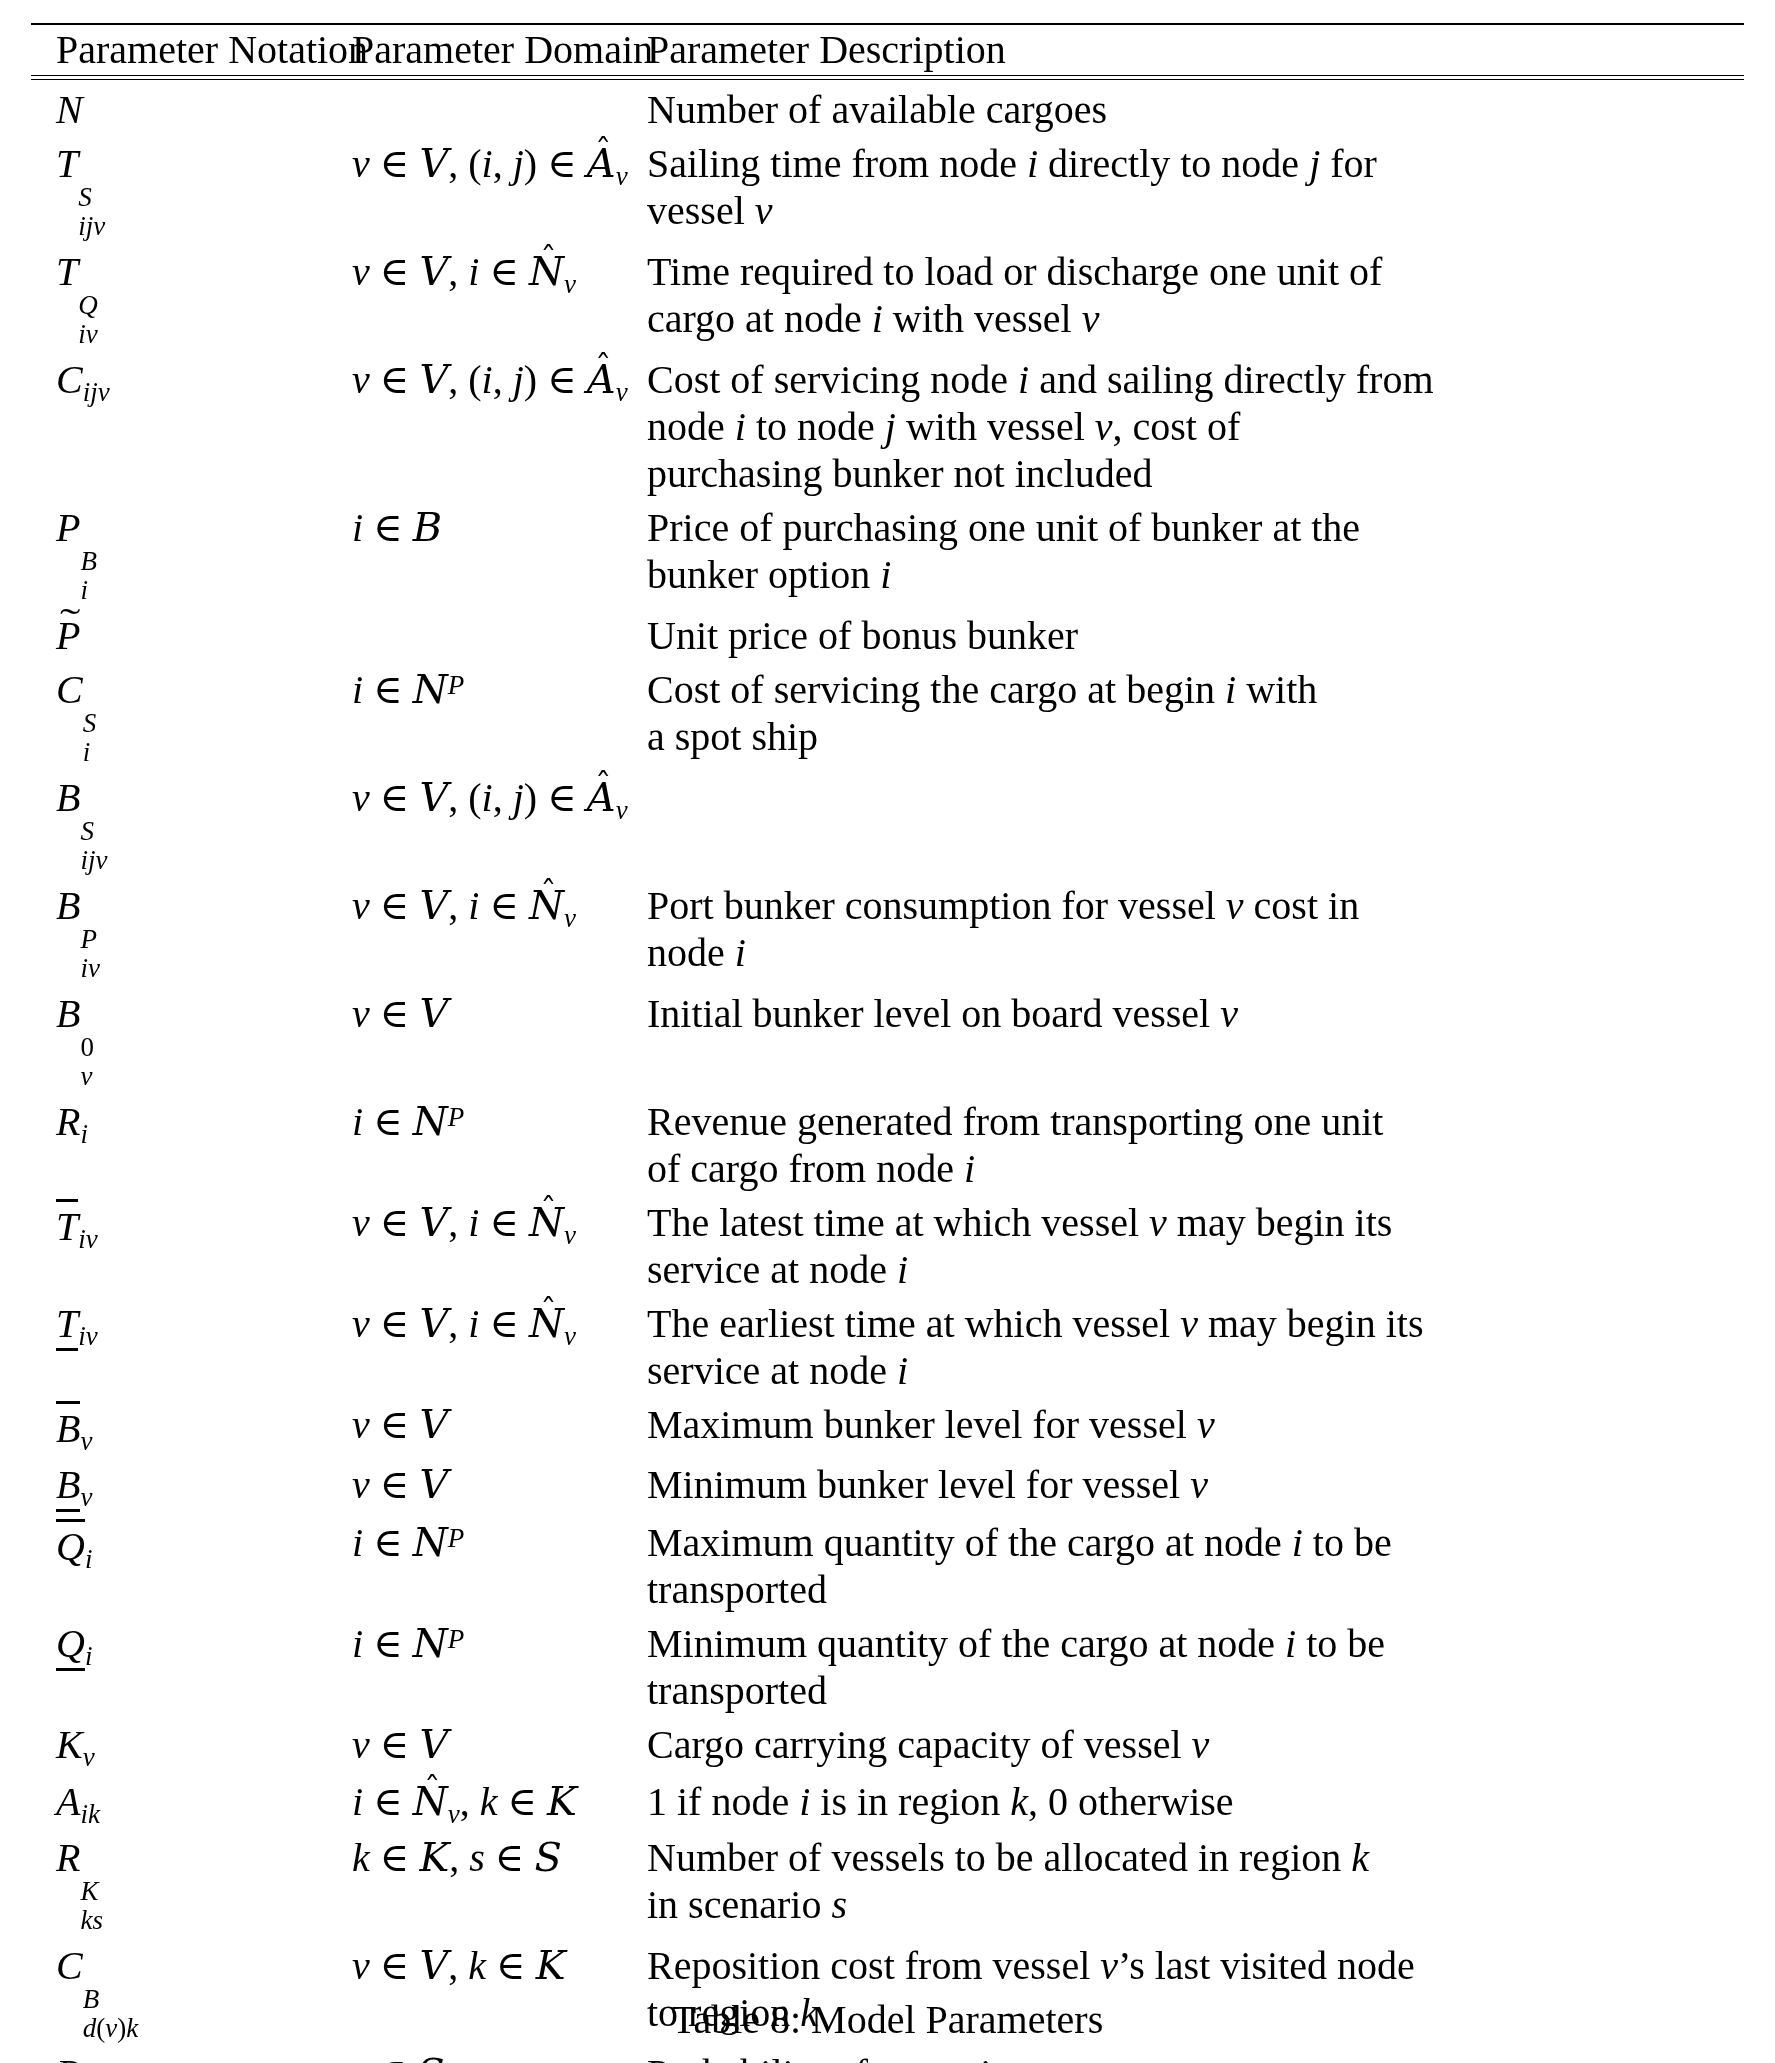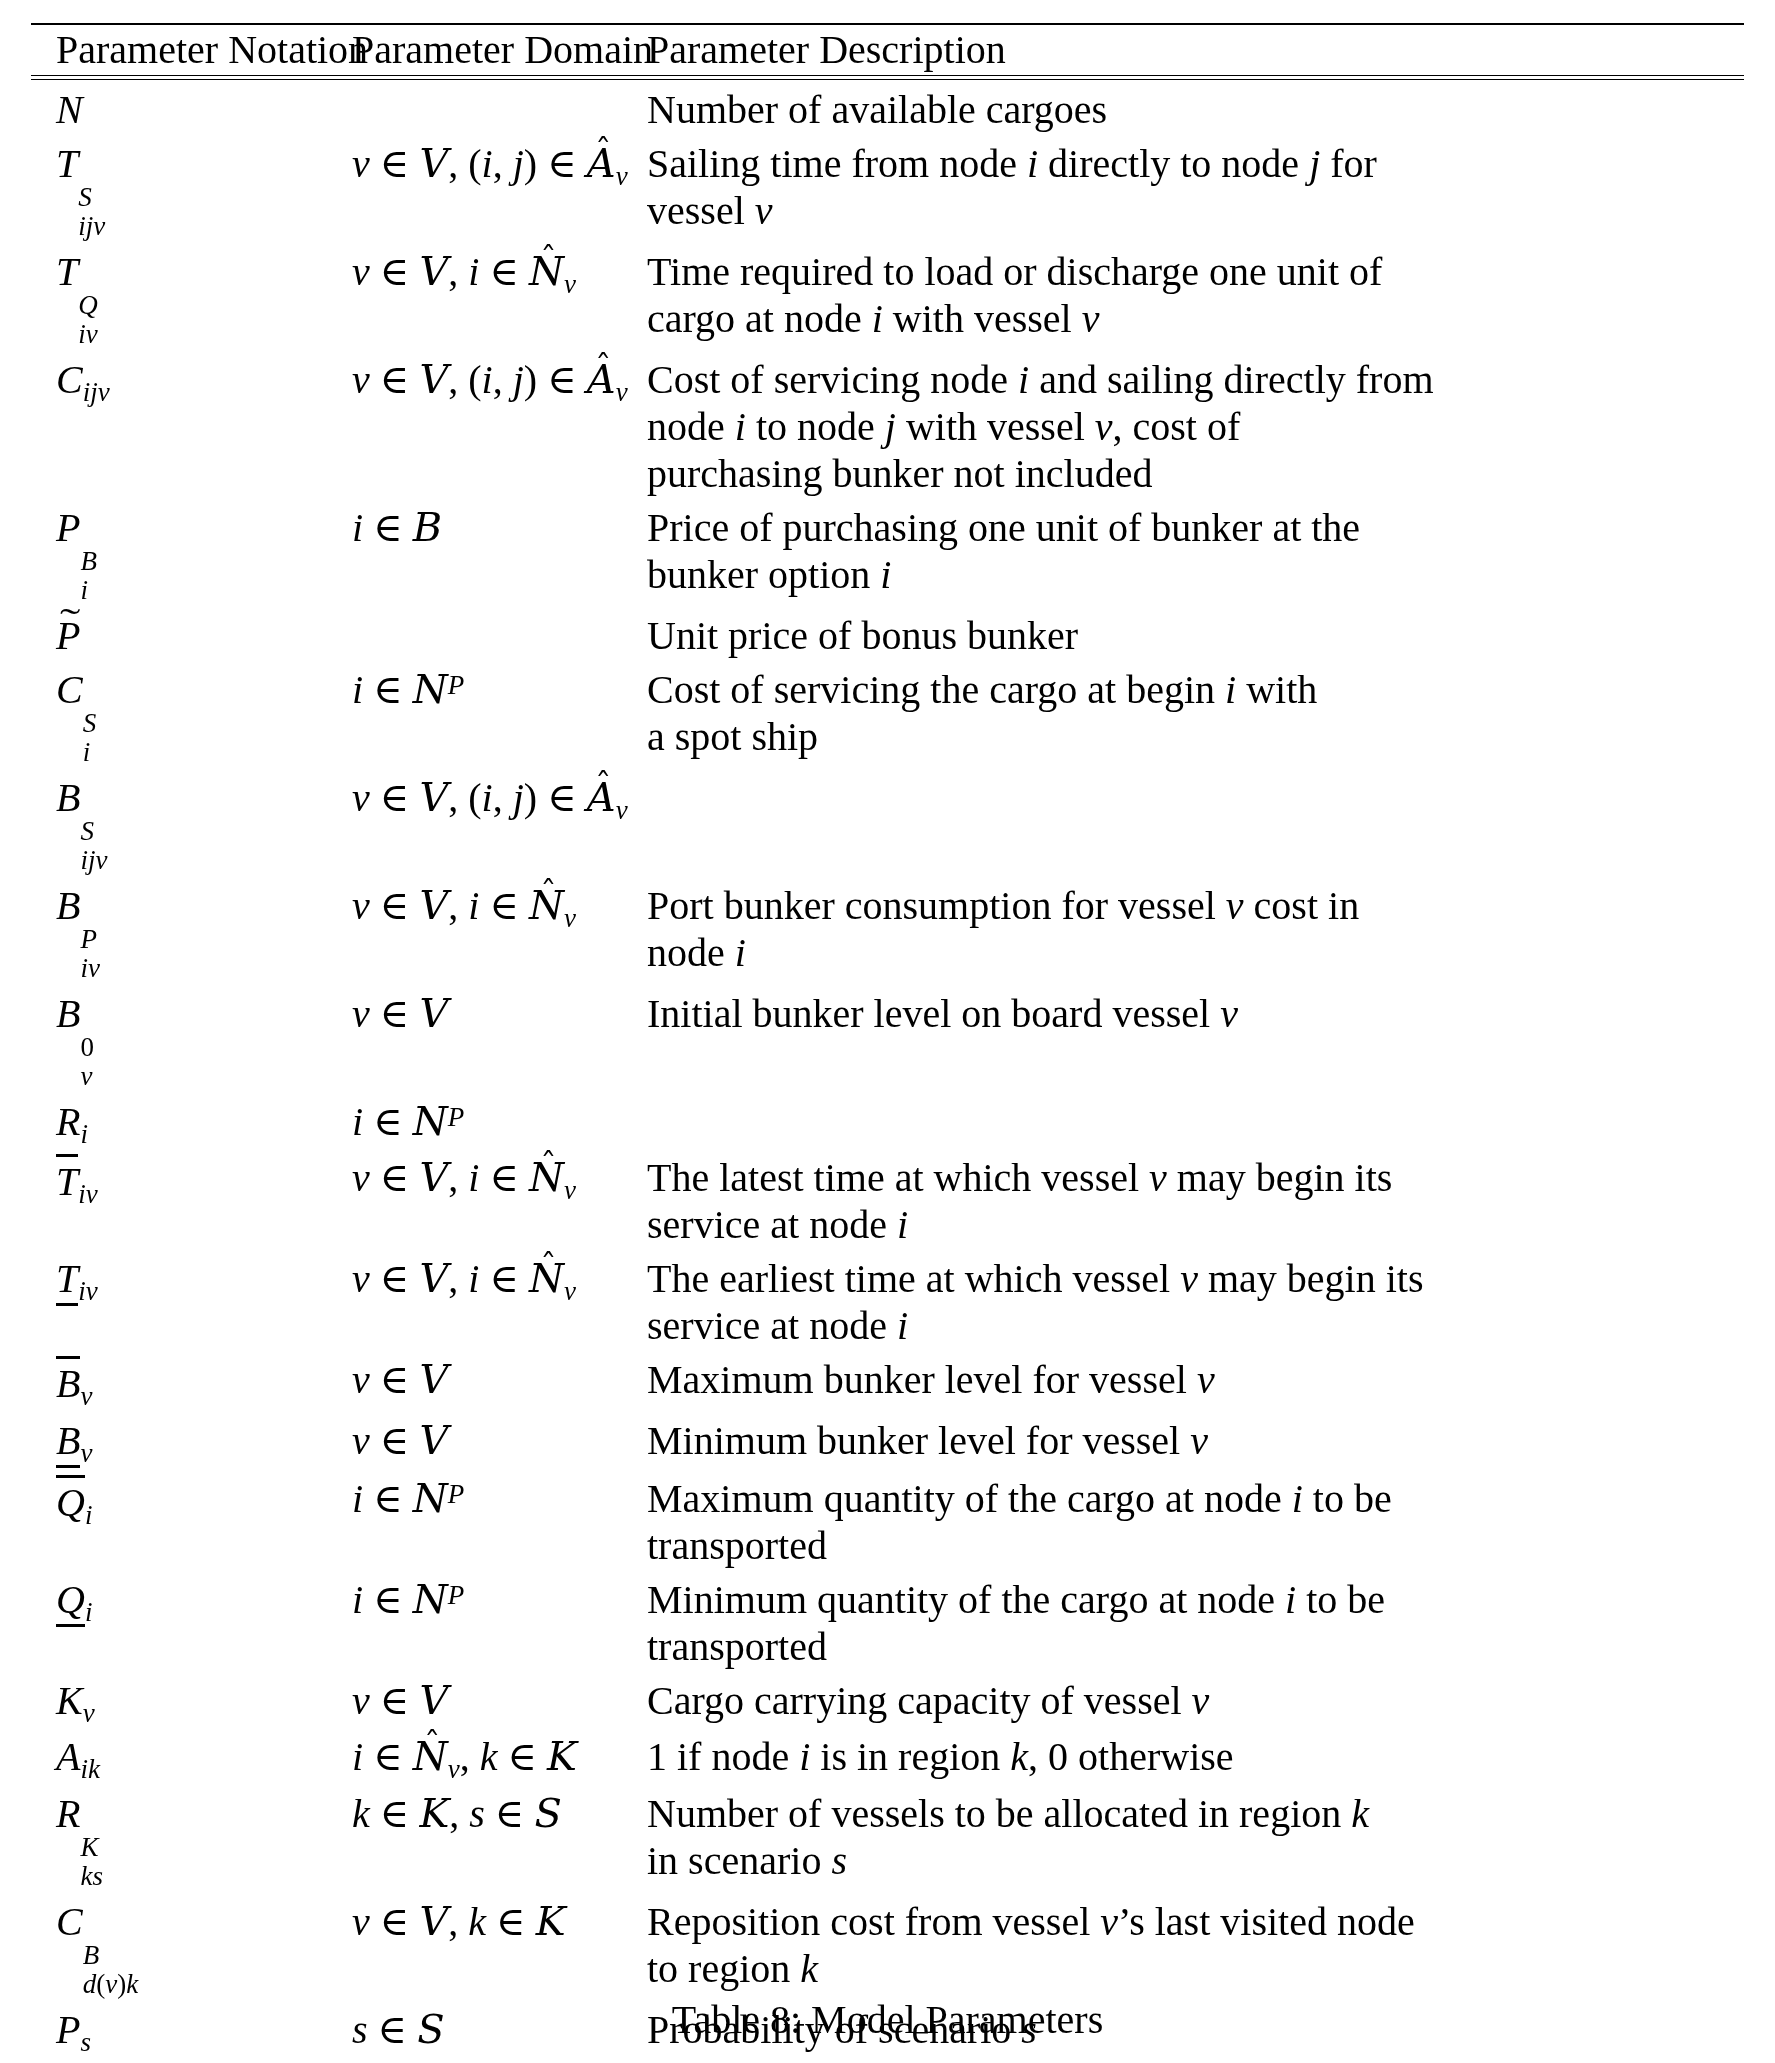--- a/index.html
+++ b/index.html
@@ -114,20 +114,21 @@
           <div class="cell c1"><span class="ssb"><span class="mi">B</span></span><span class="stk">
               <span class="up"><span class="mr">0</span></span>
               <span class="dn"><span class="mi">v</span></span>
             </span></div>
           <div class="cell c2"><span class="mi">v</span><span class="mr"> ∈ </span><span class="mc">V</span></div>
           <div class="cell c3"><span class="mr">Initial bunker level on board vessel </span><span class="mi">v</span></div>
         </div>
         <div class="row">
           <div class="cell c1"><span class="ssb"><span class="mi">R</span></span><span class="subo"><span class="mi">i</span></span></div>
           <div class="cell c2"><span class="mi">i</span><span class="mr"> ∈ </span><span class="ssb"><span class="mc">N</span></span><span class="supo"><span class="mi">P</span></span></div>
+          <div class="cell c3"><span class="mr">Revenue generated from transporting one unit</span><br><span class="mr">of cargo from node </span><span class="mi">i</span></div>
         </div>
         <div class="row">
           <div class="cell c1"><span class="ssb"><span class="bar"><span class="mi">T</span></span></span><span class="subo"><span class="mi">iv</span></span></div>
           <div class="cell c2"><span class="mi">v</span><span class="mr"> ∈ </span><span class="mc">V</span><span class="mr">, </span><span class="mi">i</span><span class="mr"> ∈ </span><span class="ssb"><span class="mc accwrap"><span>N</span><span class="acc hatm">ˆ</span></span></span><span class="subo"><span class="mi">v</span></span></div>
           <div class="cell c3"><span class="mr">The latest time at which vessel </span><span class="mi">v</span><span class="mr"> may begin its</span><br><span class="mr">service at node </span><span class="mi">i</span></div>
         </div>
         <div class="row">
           <div class="cell c1"><span class="ssb"><span class="ub"><span class="mi">T</span></span></span><span class="subo"><span class="mi">iv</span></span></div>
           <div class="cell c2"><span class="mi">v</span><span class="mr"> ∈ </span><span class="mc">V</span><span class="mr">, </span><span class="mi">i</span><span class="mr"> ∈ </span><span class="ssb"><span class="mc accwrap"><span>N</span><span class="acc hatm">ˆ</span></span></span><span class="subo"><span class="mi">v</span></span></div>
           <div class="cell c3"><span class="mr">The earliest time at which vessel </span><span class="mi">v</span><span class="mr"> may begin its</span><br><span class="mr">service at node </span><span class="mi">i</span></div>

